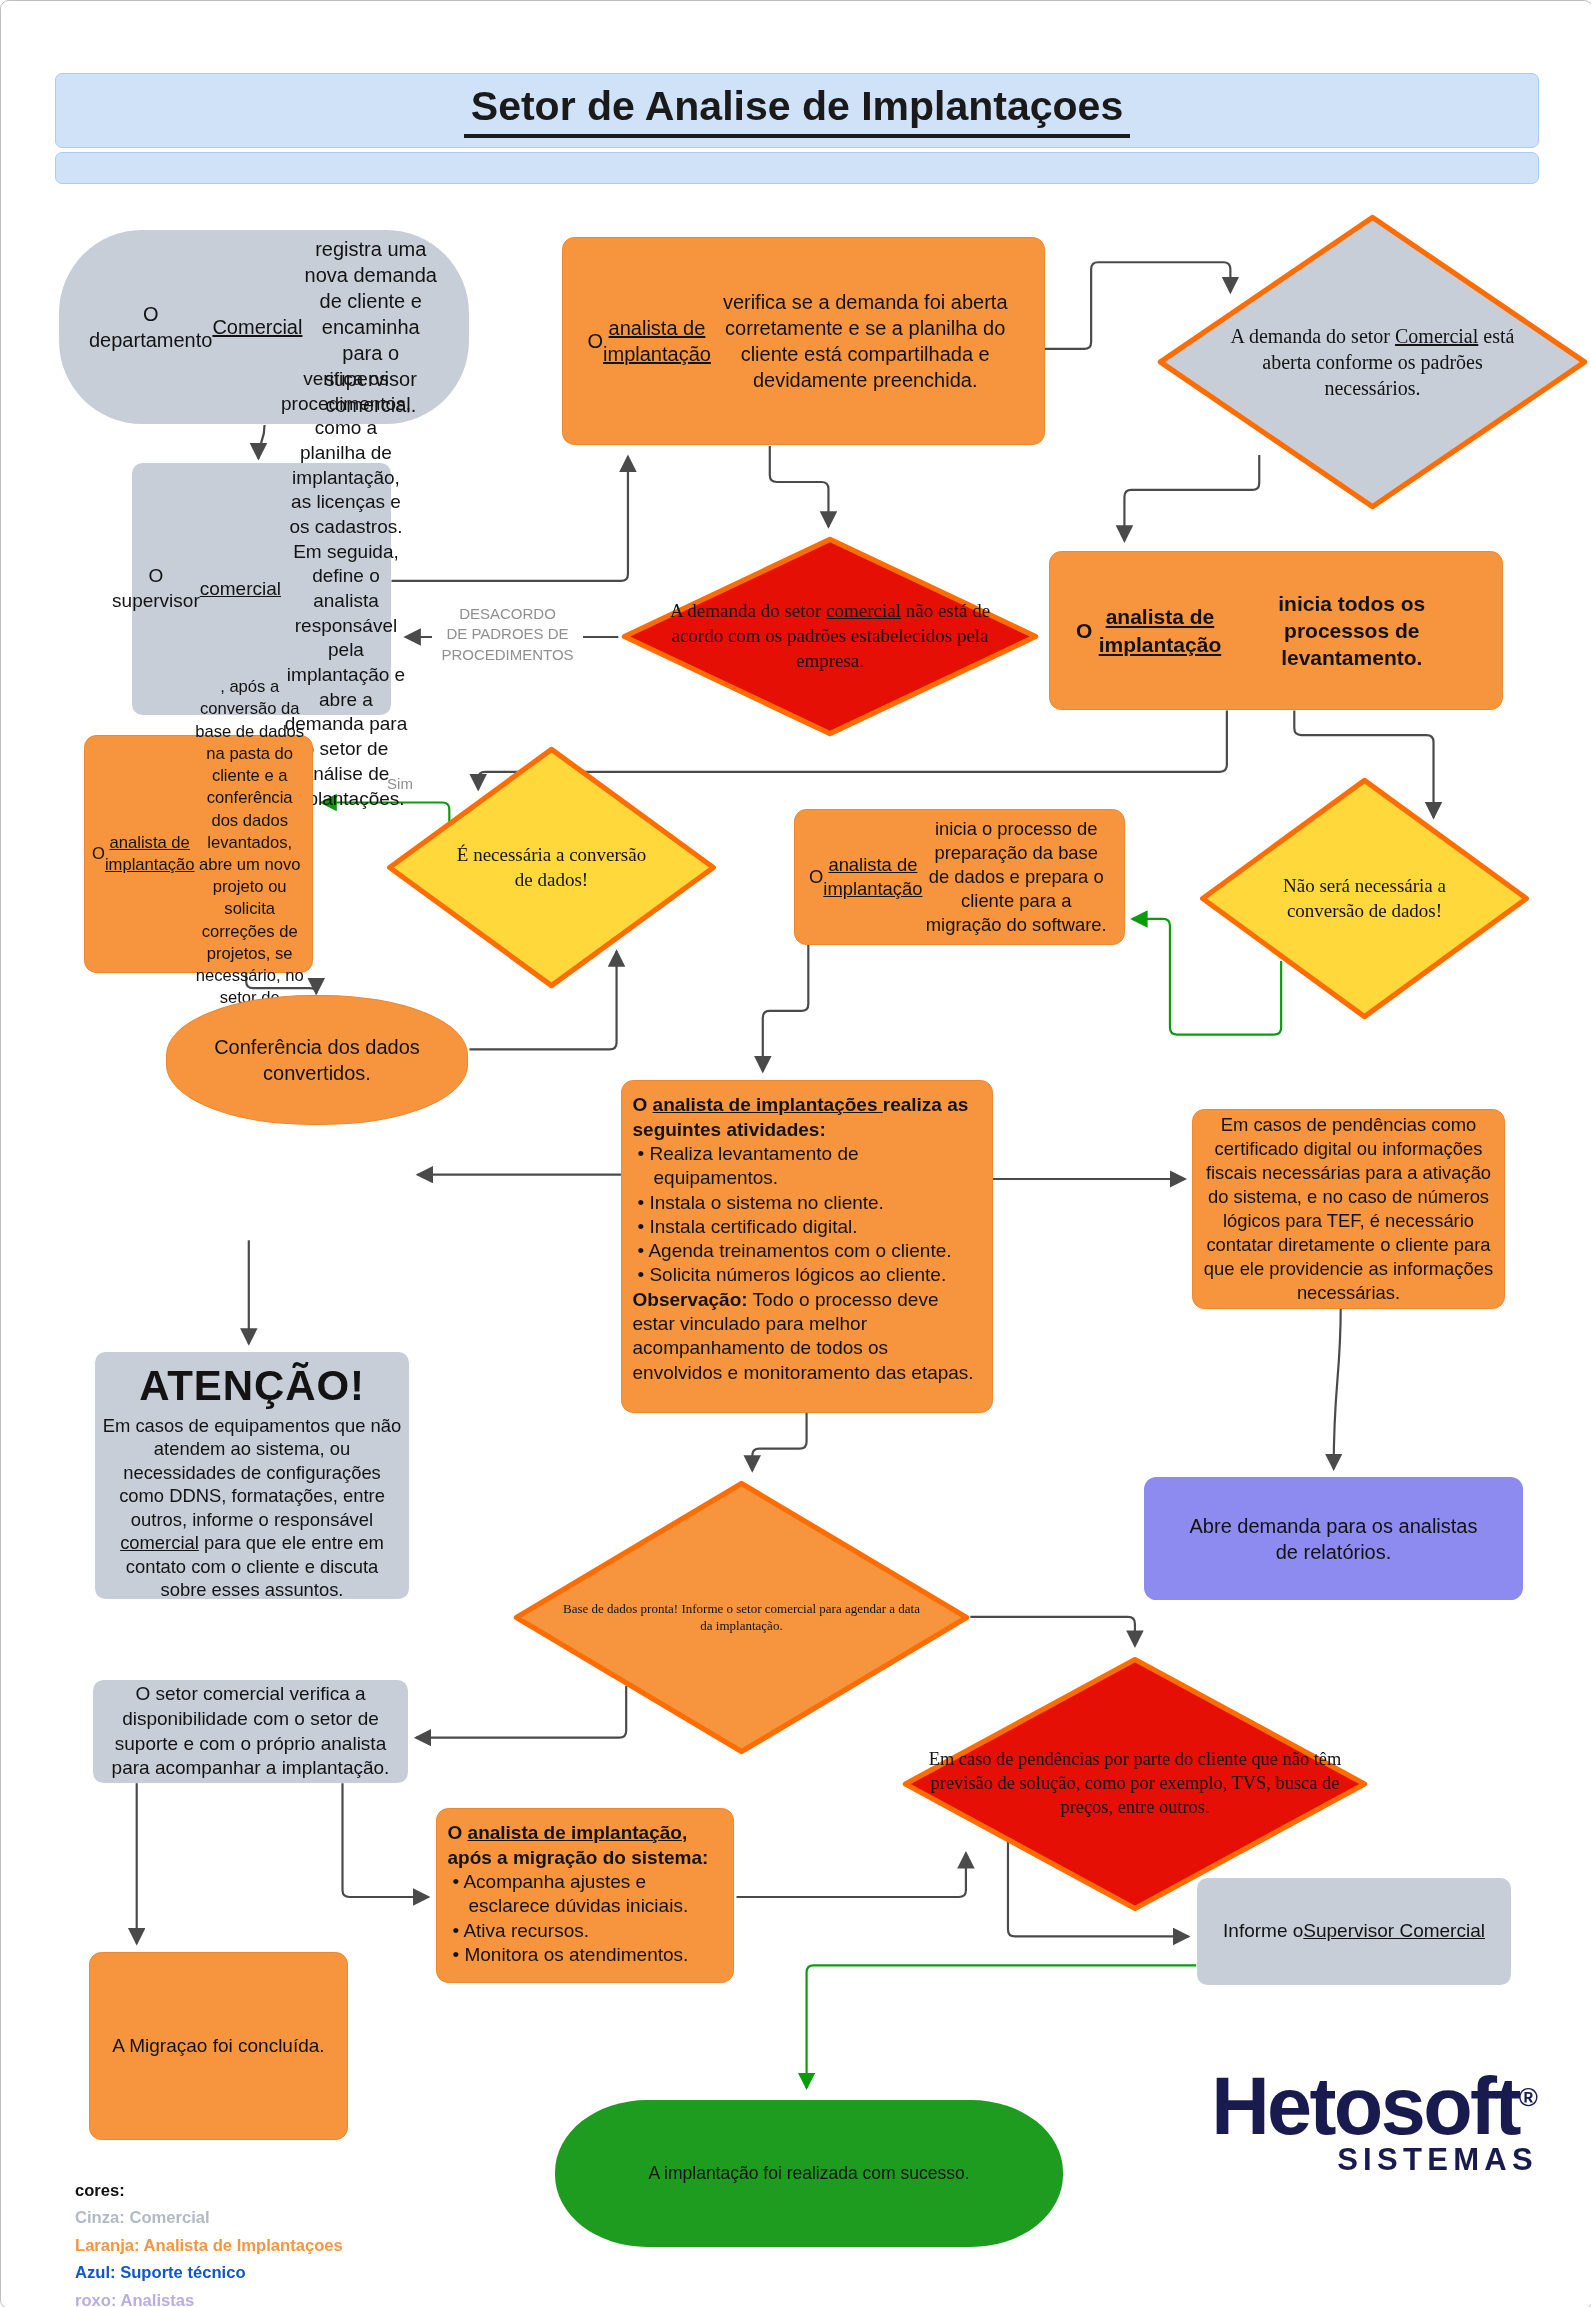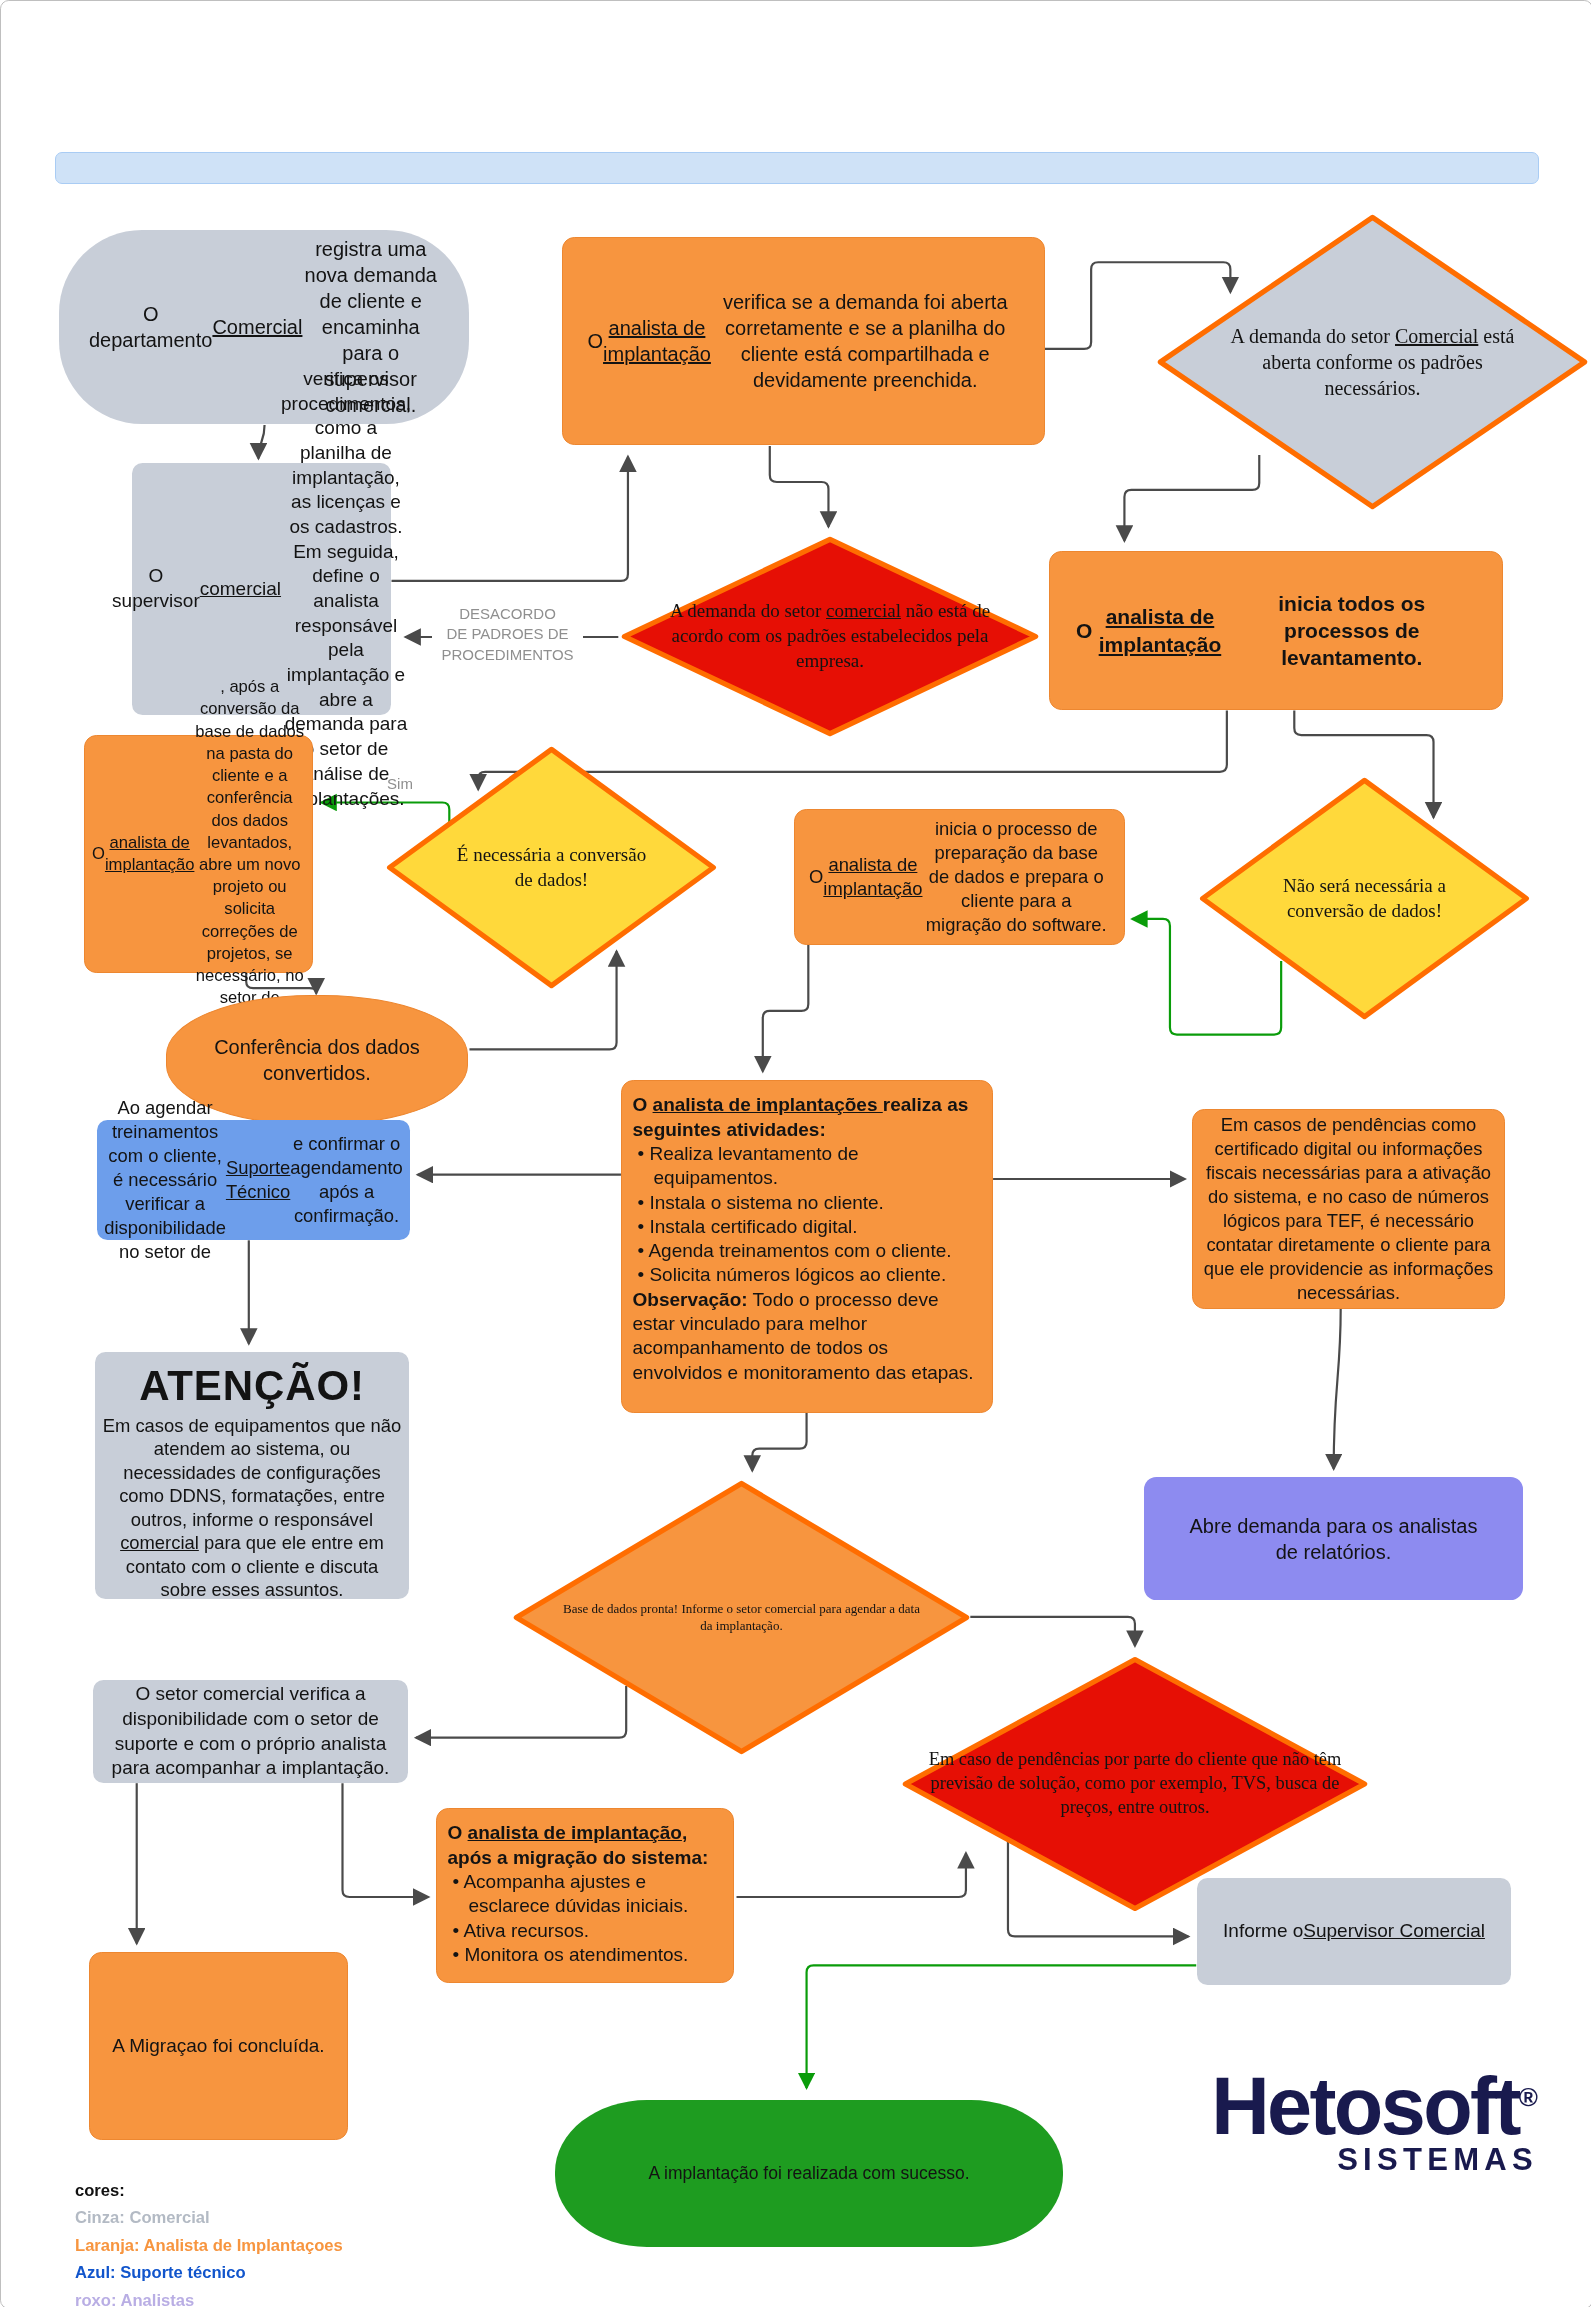--- a/index.html
+++ b/index.html
@@ -68,20 +68,23 @@
     <path class="conn" d="M920,1612 V1645 Q920,1653 912,1653 H866 Q858,1653 858,1661 V1678" marker-end="url(#ar)"></path>
     <path class="conn" d="M714,1924 V1975 Q714,1983 706,1983 H474" marker-end="url(#ar)"></path>
     <path class="conn" d="M1107,1845 H1287 Q1295,1845 1295,1853 V1878" marker-end="url(#ar)"></path>
     <path class="conn" d="M390,2035 V2157 Q390,2165 398,2165 H488" marker-end="url(#ar)"></path>
     <path class="conn" d="M840,2165 H1094 Q1102,2165 1102,2157 V2115" marker-end="url(#ar)"></path>
     <path class="conn" d="M1150,2098 V2202 Q1150,2210 1158,2210 H1356" marker-end="url(#ar)"></path>
     <path class="conn" d="M155,2035 V2218" marker-end="url(#ar)"></path>
     <path class="conng" d="M1365,2243 H928 Q920,2243 920,2251 V2383" marker-end="url(#arg)"></path>
   </svg>
 
+  <div class="titlebar" style="top:72px;height:75px;width:1484px;">
+    <span class="title-text">Setor de Analise de Implantaçoes</span>
+  </div>
   <div class="titlebar" style="top:151px;height:32px;width:1484px;"></div>
 
   <div class="node stadium" style="left:58px;top:229px;width:410px;height:194px;font-size:20px;padding:17.5px 30px;">
       <span>O departamento </span>
       <span class="u">Comercial</span>
       <span> registra uma nova demanda de cliente e encaminha para o supervisor comercial.</span>
     </div>
 
   <div class="node orange" style="left:561px;top:236px;width:483px;height:208px;font-size:20px;padding:17.5px 24.5px;">
       <span>O </span>
@@ -152,25 +155,20 @@
     <svg width="333" height="245" viewBox="0 0 380 280">
         <polygon points="190,5 375,140 190,275 5,140" fill="#ffd93b" stroke="#ff6d00" stroke-width="6" stroke-linejoin="round"></polygon>
       </svg>
     <div class="dtext" style="font-size:19px;">
         <div style="width:219px;">Não será necessária a conversão de dados!</div>
       </div>
   </div>
 
   <div class="node cylb" style="left:165px;top:994px;width:302px;height:130px;font-size:20px;padding:8.8px 16px;">Conferência dos dados convertidos.</div>
 
-  <div class="node blueb" style="left:96px;top:1119px;width:313px;height:120px;font-size:18.4px;padding:7px 8.8px;">
-      <span>Ao agendar treinamentos com o cliente, é necessário verificar a disponibilidade no setor de </span>
-      <span class="u">Suporte Técnico</span>
-      <span> e confirmar o agendamento após a confirmação.</span>
-    </div>
 
   <div class="node orange leftcol" style="left:620px;top:1079px;width:372px;height:333px;font-size:19px;padding:12.3px 10.5px;line-height:1.28;">
     <div></div>
     <div><span class="b">O </span><span class="u b">analista de implantações </span><span class="b">realiza as seguintes atividades:</span></div>
     <ul>
         <li>Realiza levantamento de equipamentos.</li>
         <li>Instala o sistema no cliente.</li>
         <li>Instala certificado digital.</li>
         <li>Agenda treinamentos com o cliente.</li>
         <li>Solicita números lógicos ao cliente.</li>

